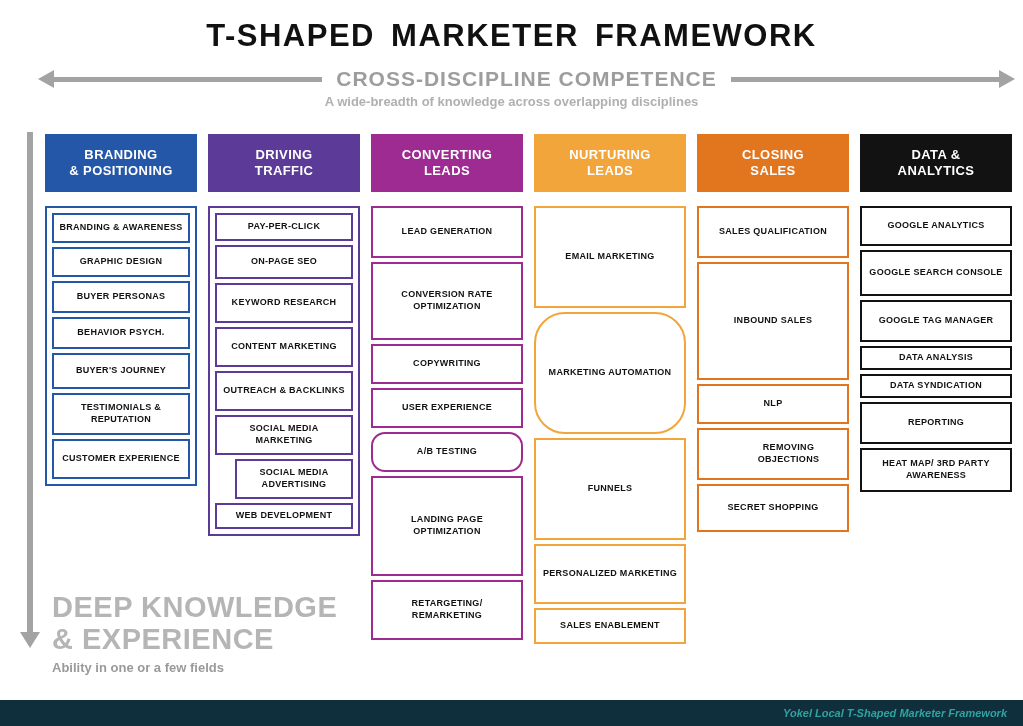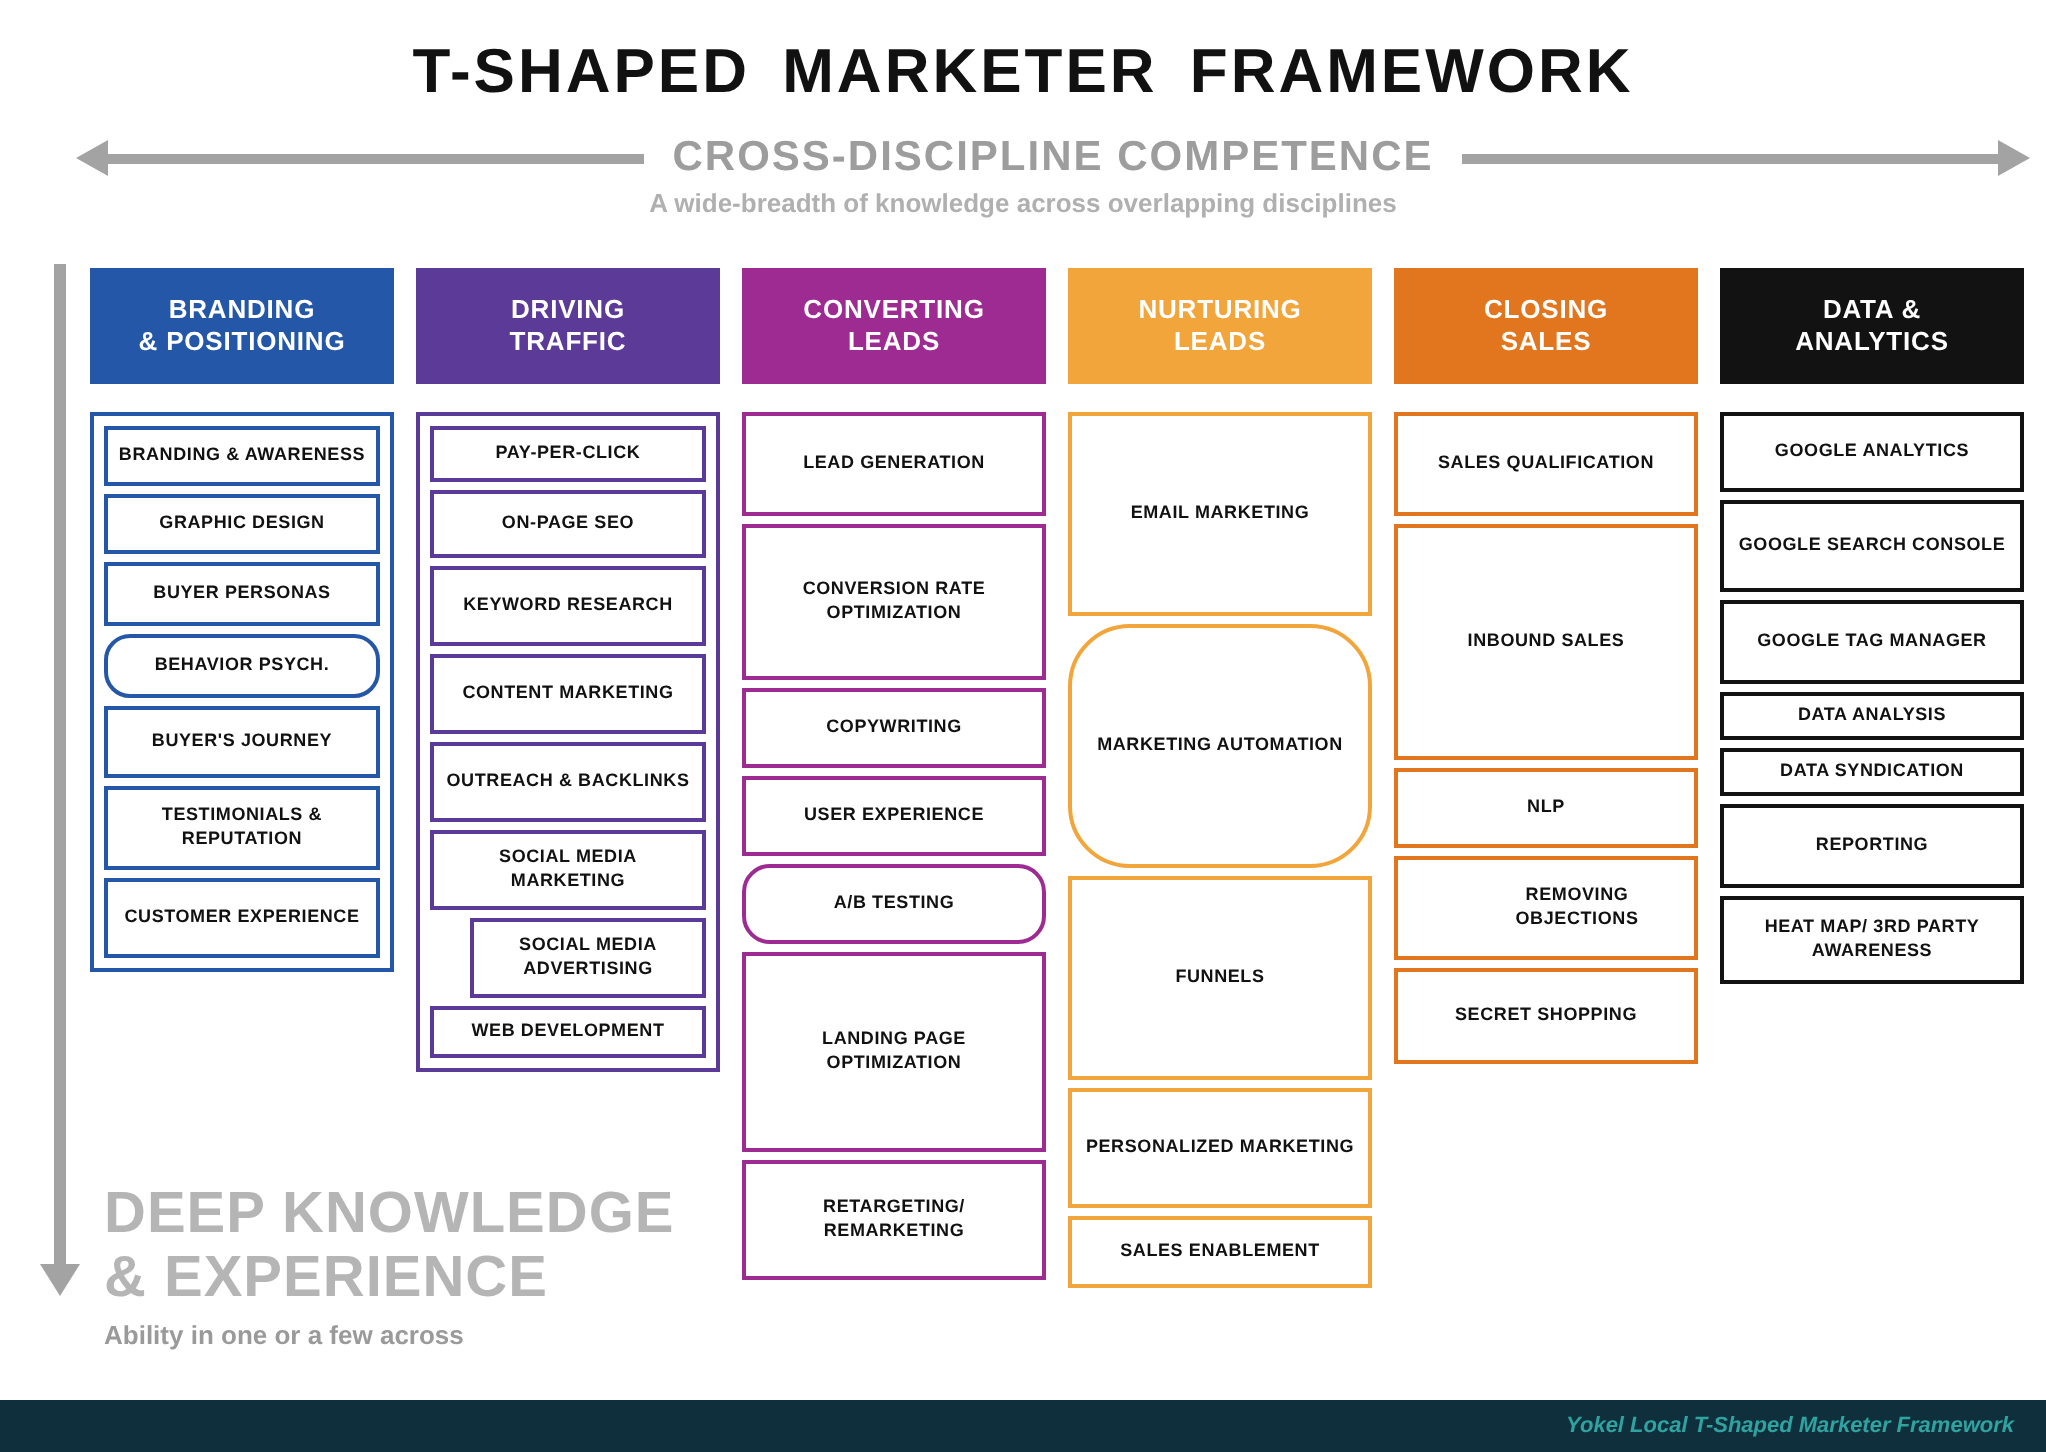--- a/index.html
+++ b/index.html
@@ -73,21 +73,21 @@
   </div>
 
   <div class="columns">
       <div class="column outer" style="--col: #2457a7;">
         <div class="col-header">BRANDING
 &amp; POSITIONING</div>
         <div class="col-items">
           <div class="skill-box" style="height: 30px;">BRANDING &amp; AWARENESS</div>
           <div class="skill-box" style="height: 30px;">GRAPHIC DESIGN</div>
           <div class="skill-box" style="height: 32px;">BUYER PERSONAS</div>
-          <div class="skill-box" style="height: 32px; border-radius: 13px;">BEHAVIOR PSYCH.</div>
+          <div class="skill-box" style="height: 32px;">BEHAVIOR PSYCH.</div>
           <div class="skill-box" style="height: 36px;">BUYER'S JOURNEY</div>
           <div class="skill-box" style="height: 42px;">TESTIMONIALS &amp; REPUTATION</div>
           <div class="skill-box" style="height: 40px;">CUSTOMER EXPERIENCE</div>
         </div>
       </div>
       <div class="column outer" style="--col: #5b3b97;">
         <div class="col-header">DRIVING
 TRAFFIC</div>
         <div class="col-items">
           <div class="skill-box" style="height: 28px;">PAY-PER-CLICK</div>
@@ -146,20 +146,20 @@
           <div class="skill-box" style="height: 24px;">DATA SYNDICATION</div>
           <div class="skill-box" style="height: 42px;">REPORTING</div>
           <div class="skill-box" style="height: 44px;">HEAT MAP/ 3RD PARTY AWARENESS</div>
         </div>
       </div>
     </div>
 
   <div class="deep">
     <div class="deep-label">DEEP KNOWLEDGE
 &amp; EXPERIENCE</div>
-    <div class="deep-sub">Ability in one or a few across</div>
+    <div class="deep-sub">Ability in one or a few fields</div>
   </div>
 
   <div class="footer">
     <div class="footer-credit">Yokel Local T-Shaped Marketer Framework</div>
   </div>
 
 </div>
 
 </body></html>

